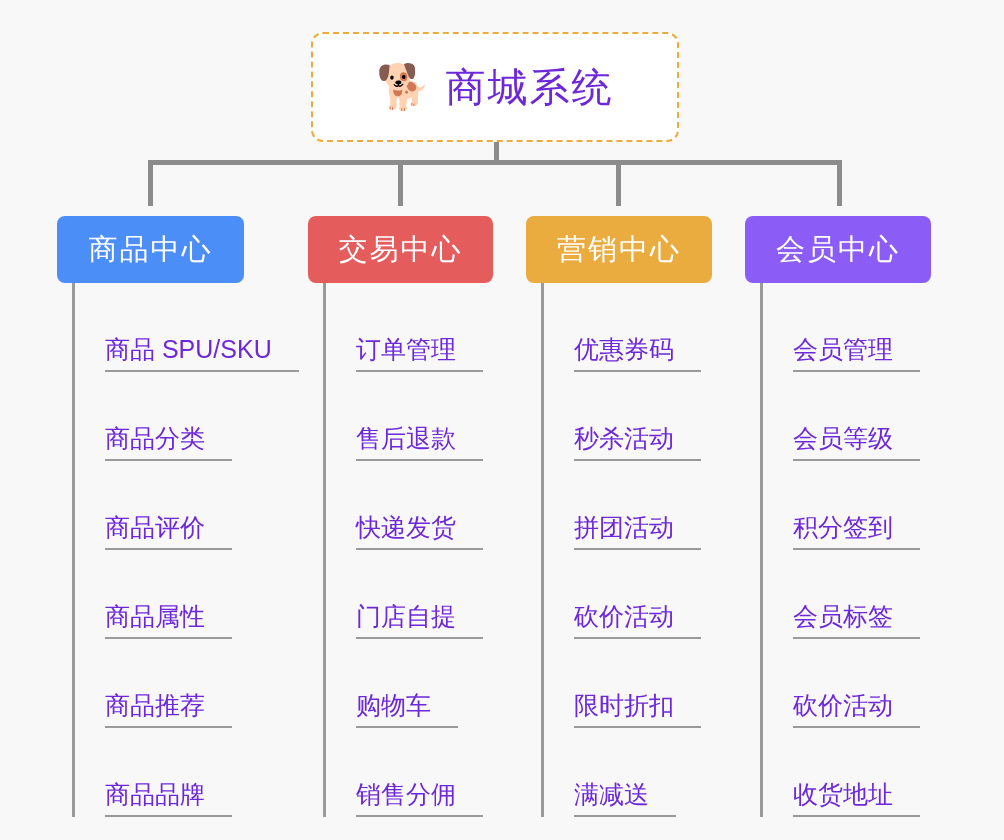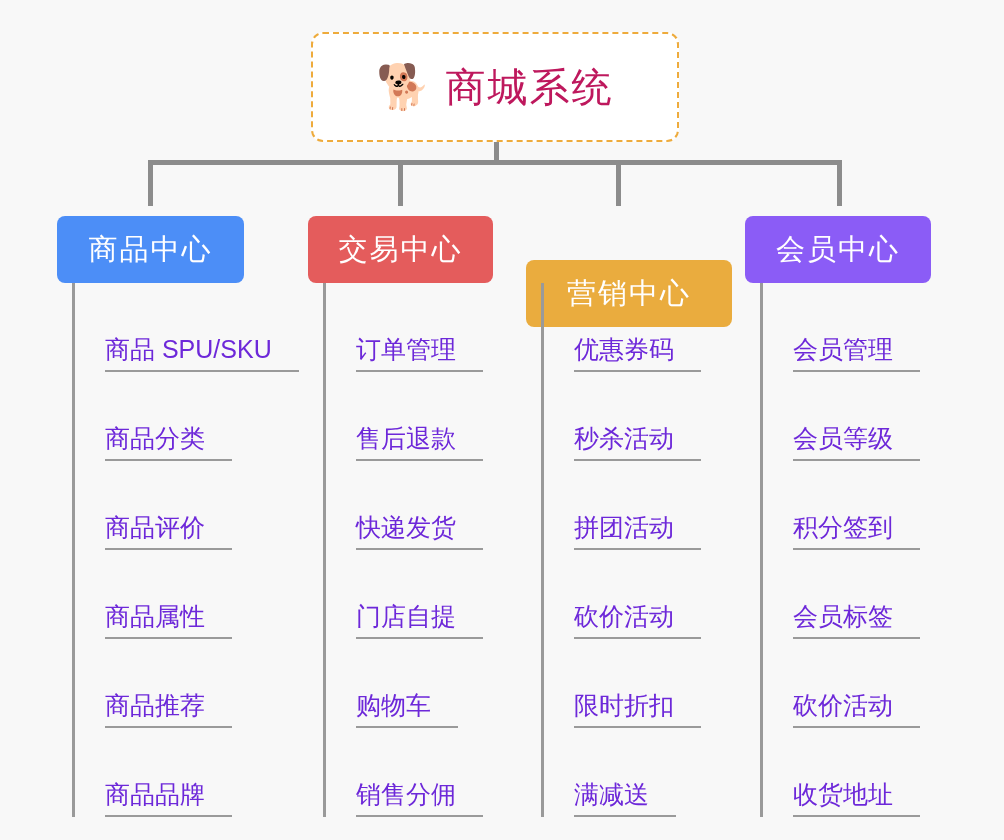--- a/index.html
+++ b/index.html
@@ -102,32 +102,32 @@
     line-height: 1.1;
     white-space: nowrap;
   }
 
   
   .branch-0 { left: 57px;  width: 230px; }
   .branch-0 .branch-header { width: 187px; }
   .branch-1 { left: 308px; width: 215px; }
   .branch-1 .branch-header { width: 185px; }
   .branch-2 { left: 526px; width: 215px; }
-  .branch-2 .branch-header { width: 206px; margin-top: 44px; }
+  .branch-2 .branch-header { width: 186px; }
   .branch-3 { left: 745px; width: 215px; }
   .branch-3 .branch-header { width: 186px; }
 </style>
 </head>
 <body>
 
 <div id="mindmap">
 
   <div class="root-node" style="border-color: rgb(238, 171, 60); background-color: rgb(255, 255, 255);">
     <span class="root-emoji">🐕</span>
-    <span class="root-title" style="color: #be185d;">商城系统</span>
+    <span class="root-title" style="color: #6d28d9;">商城系统</span>
   </div>
 
   <div class="conn conn-v" style="left: 494px; top: 142px; height: 22px; background-color: rgb(140, 140, 140);"></div>
 
   <div class="conn conn-h" style="left: 148px; top: 160px; width: 694px; background-color: rgb(140, 140, 140);"></div>
 
   <div class="conn conn-v" style="left: 148px; top: 160px; height: 46px; background-color: rgb(140, 140, 140);"></div>
   <div class="conn conn-v" style="left: 398px; top: 160px; height: 46px; background-color: rgb(140, 140, 140);"></div>
   <div class="conn conn-v" style="left: 616px; top: 160px; height: 46px; background-color: rgb(140, 140, 140);"></div>
   <div class="conn conn-v" style="left: 837px; top: 160px; height: 46px; background-color: rgb(140, 140, 140);"></div>

